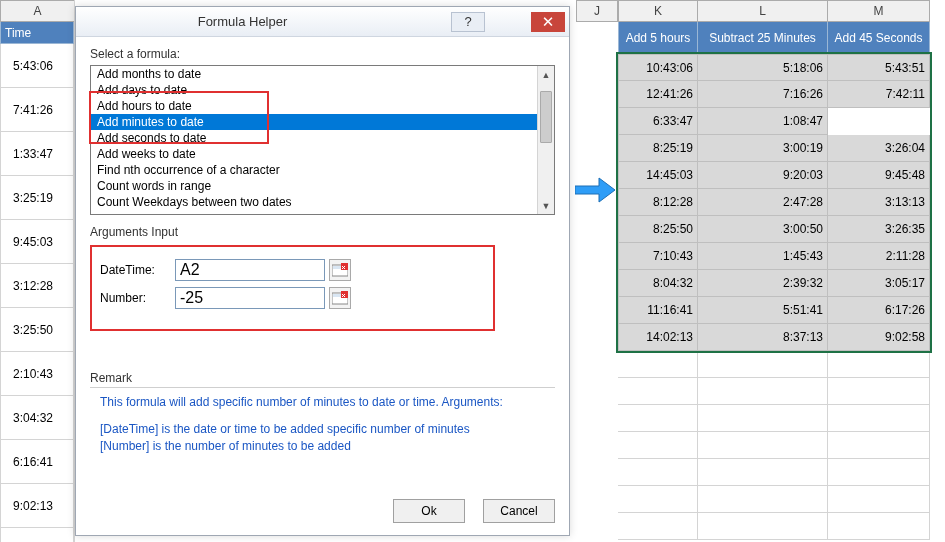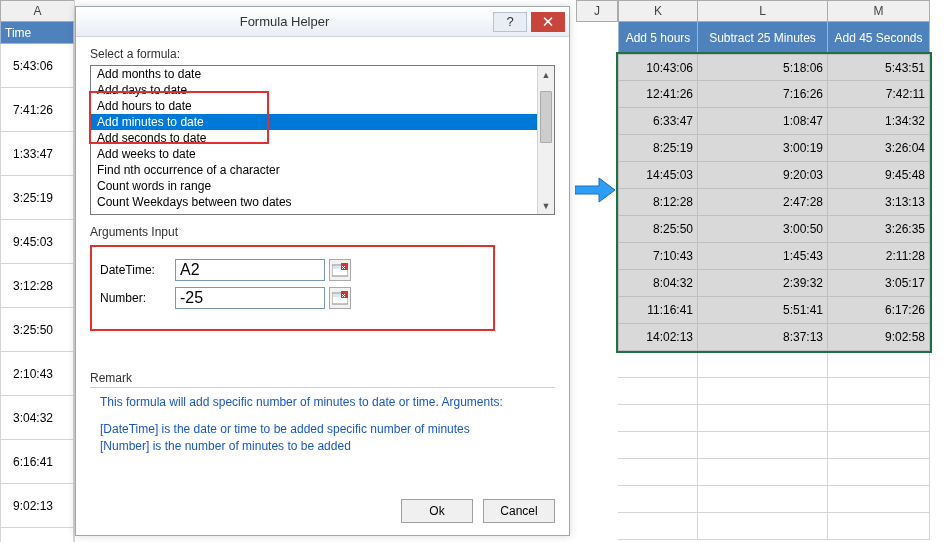--- a/index.html
+++ b/index.html
@@ -6,21 +6,21 @@
   body { font-family: "Segoe UI", Tahoma, sans-serif; font-size: 12px; background: #fff; width: 945px; height: 542px; position: relative; overflow: hidden; }
   
   
   .sheet-left { position: absolute; left: 0; top: 0; width: 75px; border-right: 1px solid #d4d4d4; }
   .col-header { background: #f0f0f0; height: 22px; display: flex; align-items: center; justify-content: center; border: 1px solid #ababab; border-right: none; color: #444; }
   .cell-header-time { background: #4f81bd; color: #fff; height: 22px; display: flex; align-items: center; padding-left: 4px; border: 1px solid #9bb7d5; border-top: none; }
   .cell { height: 44px; display: flex; align-items: center; justify-content: flex-end; padding-right: 20px; border-right: 1px solid #d4d4d4; border-bottom: 1px solid #d4d4d4; border-left: 1px solid #d4d4d4; }
   
   
   .dialog { position: absolute; left: 75px; top: 6px; width: 495px; height: 530px; background: #fff; border: 1px solid #9fa7b3; box-shadow: 0 0 8px rgba(0,0,0,0.15); }
-  .titlebar { height: 30px; background: linear-gradient(#fff, #e9eef5); border-bottom: 1px solid #cfd6e0; display: flex; align-items: center; position: relative; }
+  .titlebar { height: 30px; background: linear-gradient(#fff, #e9eef5); border-bottom: 1px solid #cfd6e0; display: flex; align-items: center; position: relative; gap: 42px; }
   .title-text { flex: 1; text-align: center; font-size: 13px; color: #333; }
   .title-btn { width: 34px; height: 20px; margin-right: 4px; display: flex; align-items: center; justify-content: center; font-size: 13px; }
   .title-help { background: #e9eef5; border: 1px solid #b8c2d1; color: #333; }
   .title-close { background: #c8453b; color: #fff; font-size: 15px; }
   
   .dlg-body { padding: 10px 14px; }
   .section-label { margin-bottom: 4px; color: #333; }
   
   .formula-list-box { height: 150px; border: 1px solid #7a7a7a; position: relative; background: #fff; overflow: hidden; }
   .formula-list { height: 100%; overflow: hidden; }
@@ -39,21 +39,21 @@
   .arg-label { width: 75px; }
   .arg-input { width: 150px; height: 22px; border: 1px solid #7a98b8; background: #fff; padding: 0 4px; font-size: 16px; display: flex; align-items: center; }
   .arg-btn { width: 22px; height: 22px; margin-left: 4px; border: 1px solid #a9a9a9; background: #f3f3f3; display: flex; align-items: center; justify-content: center; padding:1px; }
   .arg-btn svg { width: 16px; height: 14px; }
   
   .remark-label { margin-top: 40px; color: #333; }
   .remark-line { border-top: 1px solid #cfcfcf; margin-top: 2px; }
   .remark-text { color: #1b57c4; padding: 6px 10px 0 10px; line-height: 1.4; }
   .remark-text p { margin-bottom: 10px; }
   
-  .dlg-buttons { position: absolute; bottom: 12px; right: 14px; display: flex; gap: 10px; }
+  .dlg-buttons { position: absolute; bottom: 12px; right: 14px; display: flex; gap: 18px; }
   .dlg-buttons .btn { width: 72px; height: 24px; background: #f0f0f0; border: 1px solid #a0a0a0; display: flex; align-items: center; justify-content: center; font-size: 12px; }
   
   
   .arrow { position: absolute; left: 575px; top: 176px; }
   .arrow svg { width: 40px; height: 28px; }
   
   
   .sheet-right { position: absolute; left: 618px; top: 0; }
   .sr-headers { display: flex; }
   .sr-colhead { background: #f0f0f0; height: 22px; display: flex; align-items: center; justify-content: center; border: 1px solid #ababab; border-left: none; color: #444; }
@@ -203,21 +203,20 @@
         <div class="sr-cell cw-M">5:43:51</div>
       </div>
       <div class="sr-row">
         <div class="sr-cell cw-K">12:41:26</div>
         <div class="sr-cell cw-L">7:16:26</div>
         <div class="sr-cell cw-M">7:42:11</div>
       </div>
       <div class="sr-row">
         <div class="sr-cell cw-K">6:33:47</div>
         <div class="sr-cell cw-L">1:08:47</div>
-        <div class="sr-cell cw-M">1:34:32</div>
       </div>
       <div class="sr-row">
         <div class="sr-cell cw-K">8:25:19</div>
         <div class="sr-cell cw-L">3:00:19</div>
         <div class="sr-cell cw-M">3:26:04</div>
       </div>
       <div class="sr-row">
         <div class="sr-cell cw-K">14:45:03</div>
         <div class="sr-cell cw-L">9:20:03</div>
         <div class="sr-cell cw-M">9:45:48</div>

